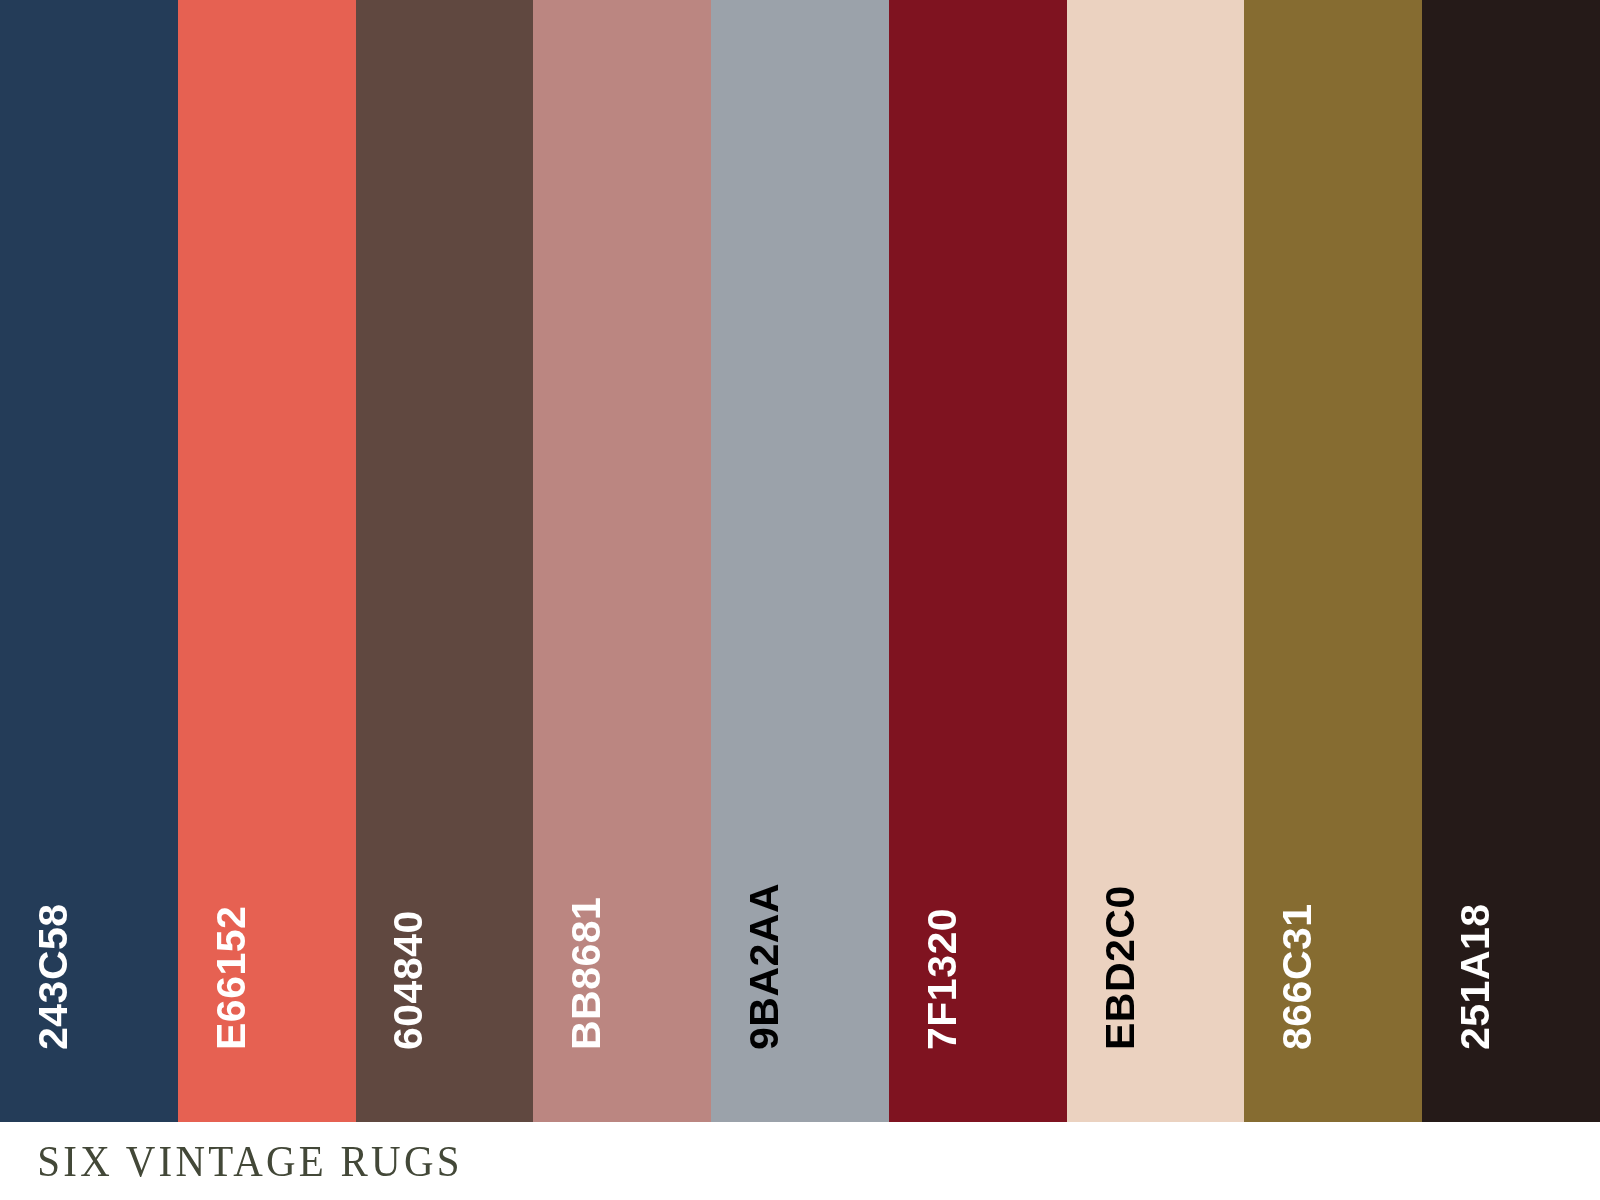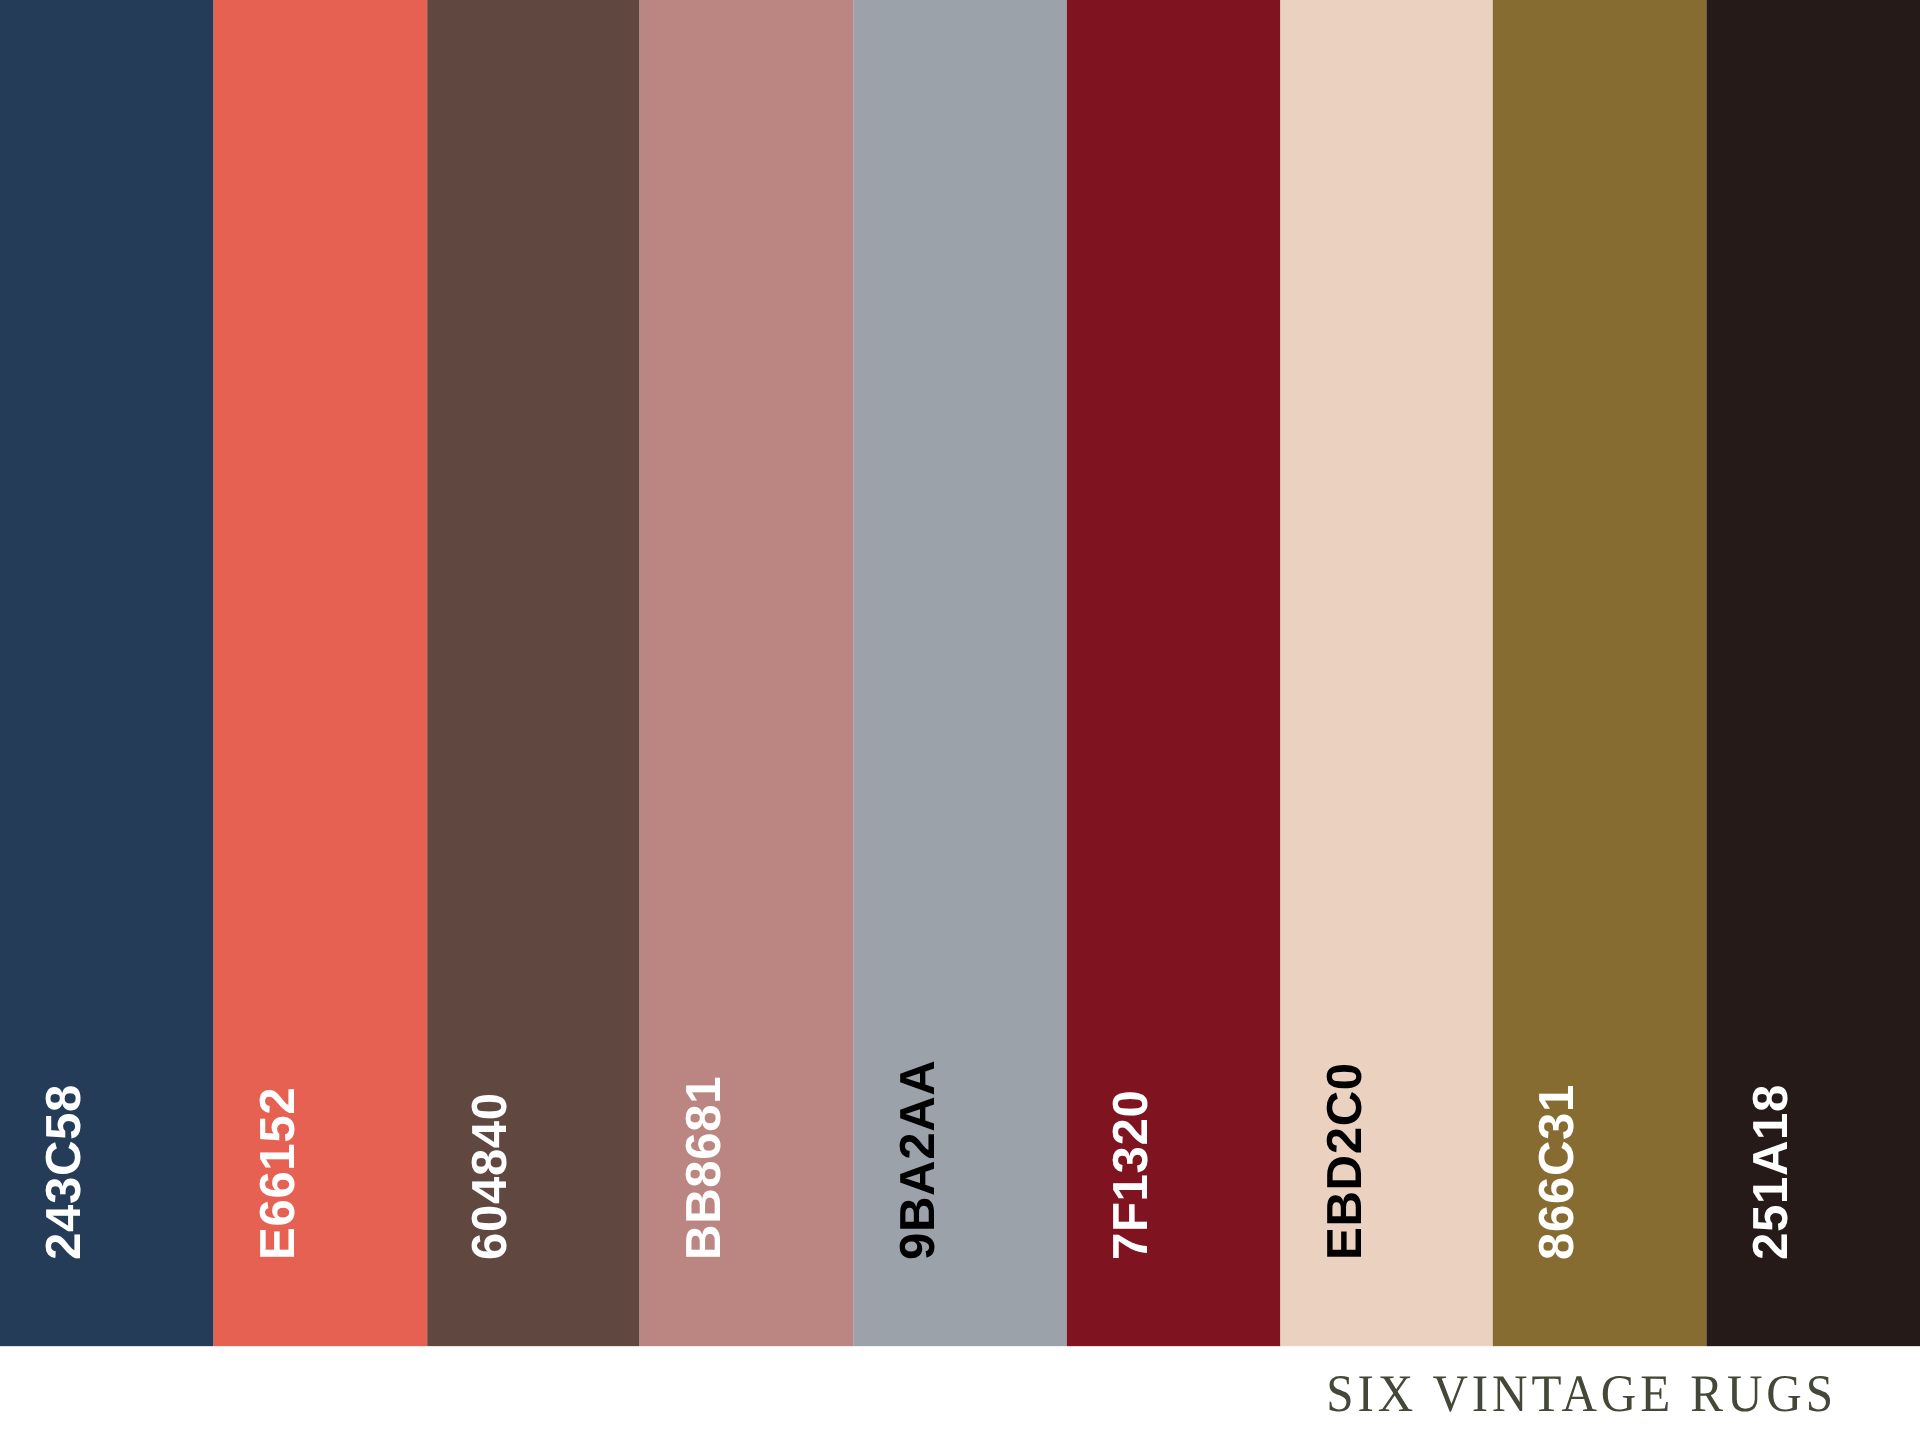--- a/index.html
+++ b/index.html
@@ -64,21 +64,21 @@
 
   
   #footer-band {
     position:relative;
     width:1600px;
     height:78px;
     flex:0 0 78px;
     background:#ffffff;
     display:flex;
     align-items:center;
-    justify-content:flex-end;
+    border-radius:29px;
   }
 
   #brand-wordmark {
     padding-right:75px;
     font-family:"Liberation Serif", serif;
     font-size:44px;
     font-weight:400;
     letter-spacing:3.5px;
     color:#434838;
     white-space:nowrap;

